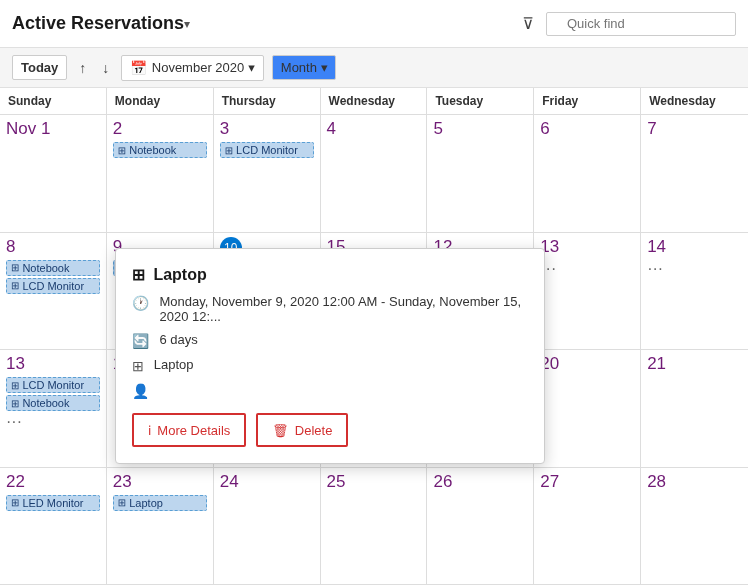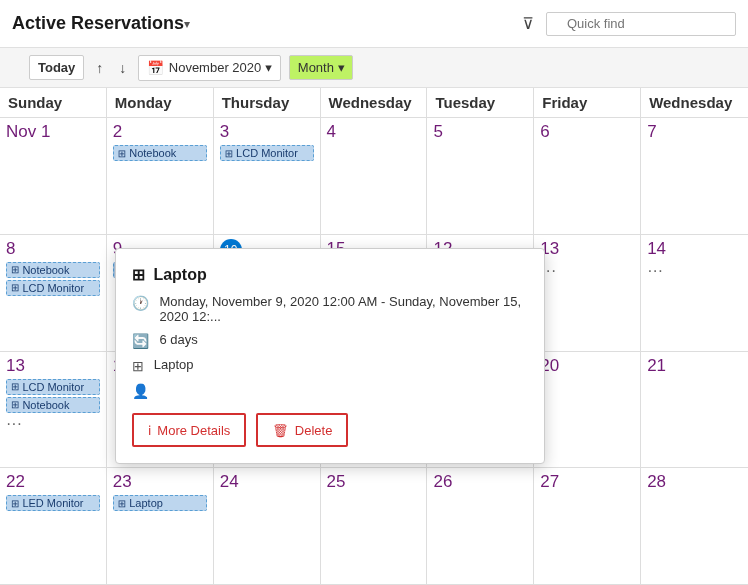--- a/index.html
+++ b/index.html
@@ -57,21 +57,21 @@
       flex: 1;
       background: transparent;
     }
     .search-icon { font-size: 14px; color: #444; }
 
     
     .toolbar {
       display: flex;
       align-items: center;
       gap: 8px;
-      padding: 8px 29px;
+      padding: 8px 12px;
       border-bottom: 1px solid #e0e0e0;
       background: #f5f5f5;
       height: 40px;
     }
     .toolbar-btn {
       display: flex;
       align-items: center;
       gap: 4px;
       padding: 4px 8px;
       border: 1px solid #ccc;
@@ -107,41 +107,41 @@
     .month-btn {
       display: flex;
       align-items: center;
       gap: 4px;
       cursor: pointer;
       font-size: 13px;
       color: #333;
       border: 1px solid #ccc;
       border-radius: 2px;
       padding: 4px 8px;
-      background: #bef264;
+      background: #3b82f6;
     }
     .calendar-icon-small { font-size: 14px; }
 
     
     .calendar {
       display: flex;
       flex-direction: column;
       height: calc(585px - 48px - 40px);
       overflow: hidden;
       position: relative;
     }
     .day-headers {
       display: grid;
       grid-template-columns: repeat(7, 1fr);
       border-bottom: 1px solid #ddd;
     }
     .day-header {
       padding: 6px 8px;
       font-weight: 600;
-      font-size: 15px;
+      font-size: 12px;
       color: #333;
       border-right: 1px solid #ddd;
     }
     .day-header:last-child { border-right: none; }
 
     .calendar-body {
       display: flex;
       flex-direction: column;
       flex: 1;
     }

